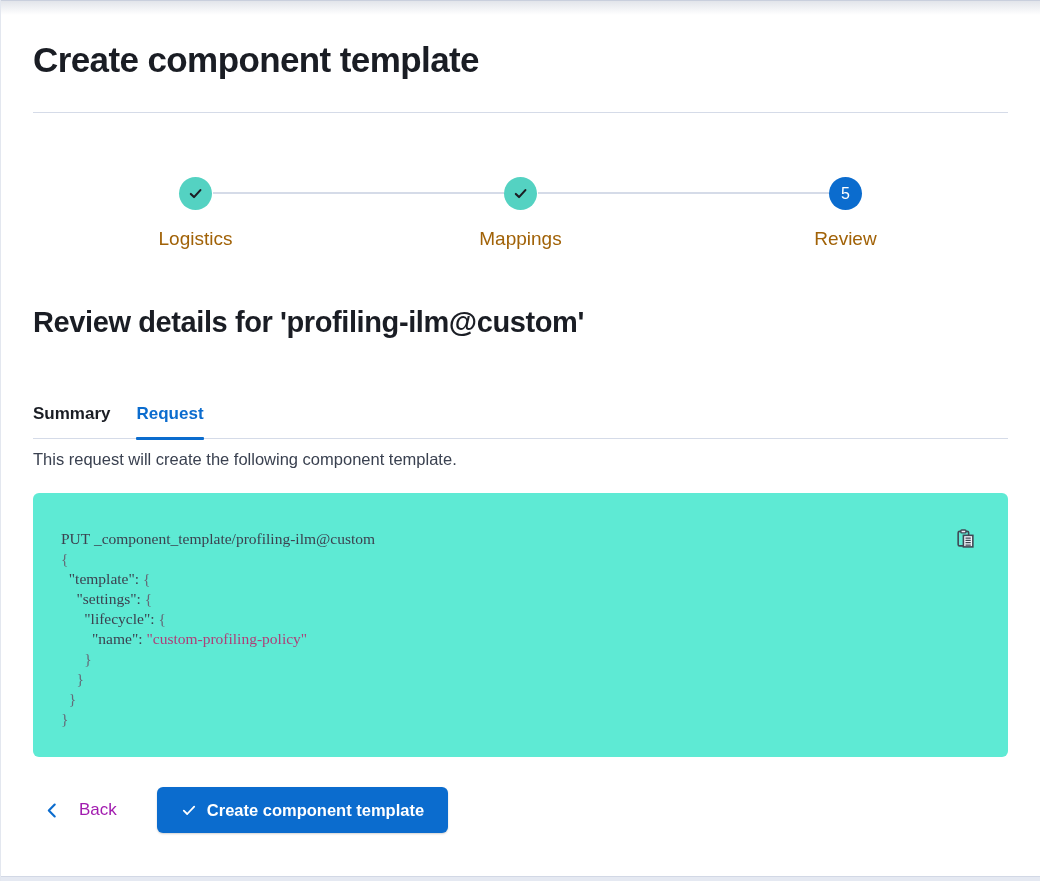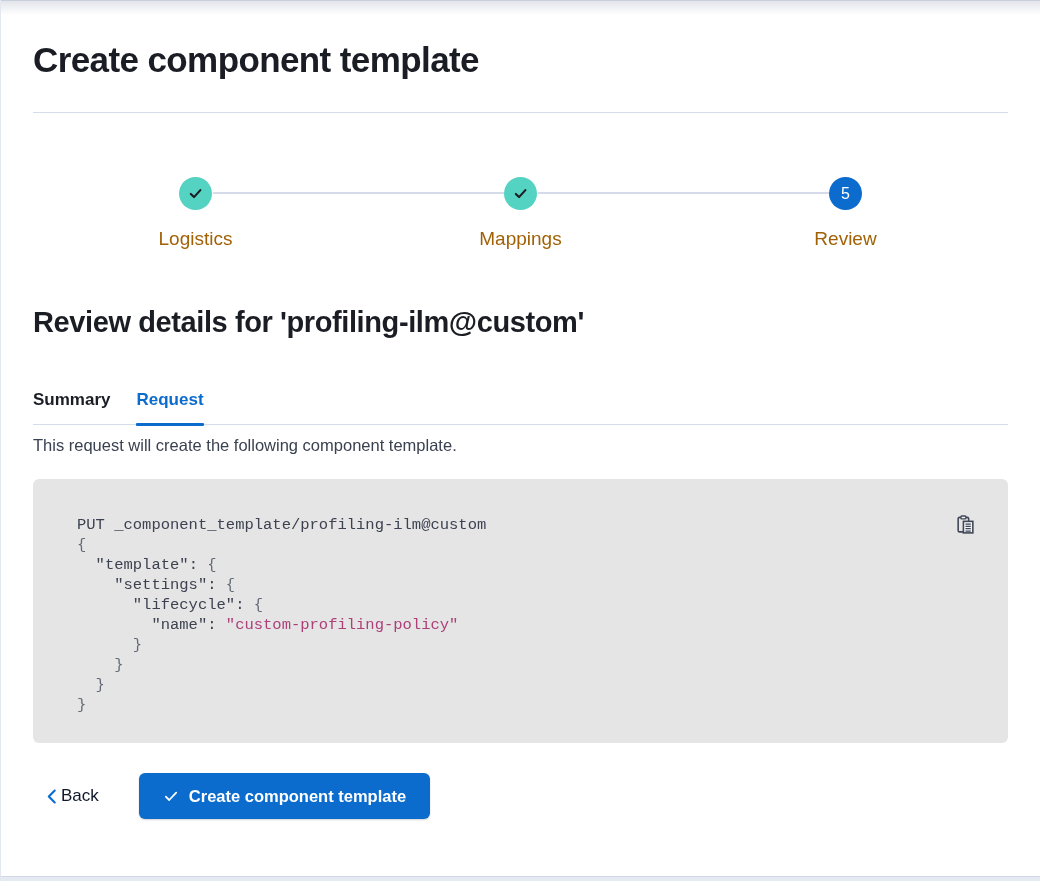--- a/index.html
+++ b/index.html
@@ -49,52 +49,52 @@
   .step.current .step-circle { background: #0b6cce; }
   .step-number { color: #ffffff; font-size: 16px; font-weight: 500; }
   .step-label { margin-top: 18px; font-size: 19px; font-weight: 400; color: #a16207; }
 
   .review-heading {
     margin: 56px 0 8px; font-size: 29px; line-height: 32px;
     font-weight: 700; letter-spacing: -0.4px; color: #1a1d24;
   }
 
   
-  .tabs { display: flex; gap: 26px; margin-top: 52px; border-bottom: 1px solid #d5dbe8; }
+  .tabs { display: flex; gap: 26px; margin-top: 66px; border-bottom: 1px solid #d5dbe8; }
   .tab { padding-bottom: 14px; font-size: 17px; font-weight: 700; color: #1a1d24; cursor: pointer; position: relative; }
   .tab.active { color: #0b6cce; }
   .tab.active::after {
     content: ''; position: absolute; left: 0; right: 0; bottom: -2px;
     height: 3px; background: #0b6cce; border-radius: 1px;
   }
 
   .description { margin-top: 11px; font-size: 16.5px; line-height: 19px; color: #3a4150; }
 
   
   .code-block {
-    margin-top: 24px; background: #e5e5e5; border-radius: 6px;
-    padding: 36px 28px 28px 44px; position: relative;
-    font-family: Liberation Mono, monospace;
+    margin-top: 24px; background: #5eead4; border-radius: 6px;
+    padding: 36px 28px 28px 28px; position: relative;
+    font-family: Liberation Serif, serif;
     font-size: 15.5px; line-height: 20px;
   }
   .code-line span { white-space: pre; }
   .tok-pre, .tok-open { color: #646b78; }
   .tok-text, .tok-sep { color: #3c4250; }
   .tok-value { color: #ad4079; }
   .copy-btn {
     position: absolute; top: 34px; right: 32px;
     width: 22px; height: 22px; padding: 0; border: none; background: transparent; cursor: pointer;
     display: flex; align-items: center; justify-content: center;
   }
 
   
   .footer { margin-top: 30px; display: flex; align-items: center; }
   .back-link {
-    display: flex; align-items: center; gap: 3px;
-    color: #0f172a; font-size: 17px; font-weight: 500;
+    display: flex; align-items: center; gap: 21px;
+    color: #a21caf; font-size: 17px; font-weight: 500;
     padding: 8px 12px; cursor: pointer; background: transparent; border: none;
     font-family: "Liberation Sans", sans-serif;
   }
   .create-btn {
     margin-left: 28px; display: flex; align-items: center; gap: 10px;
     background: #0b6cce; color: #ffffff; border: none; border-radius: 6px;
     height: 46px; padding: 0 24px; font-size: 16.5px; font-weight: 600;
     font-family: "Liberation Sans", sans-serif; cursor: pointer;
     box-shadow: 0 1px 2px rgba(0,0,0,0.18);
   }

